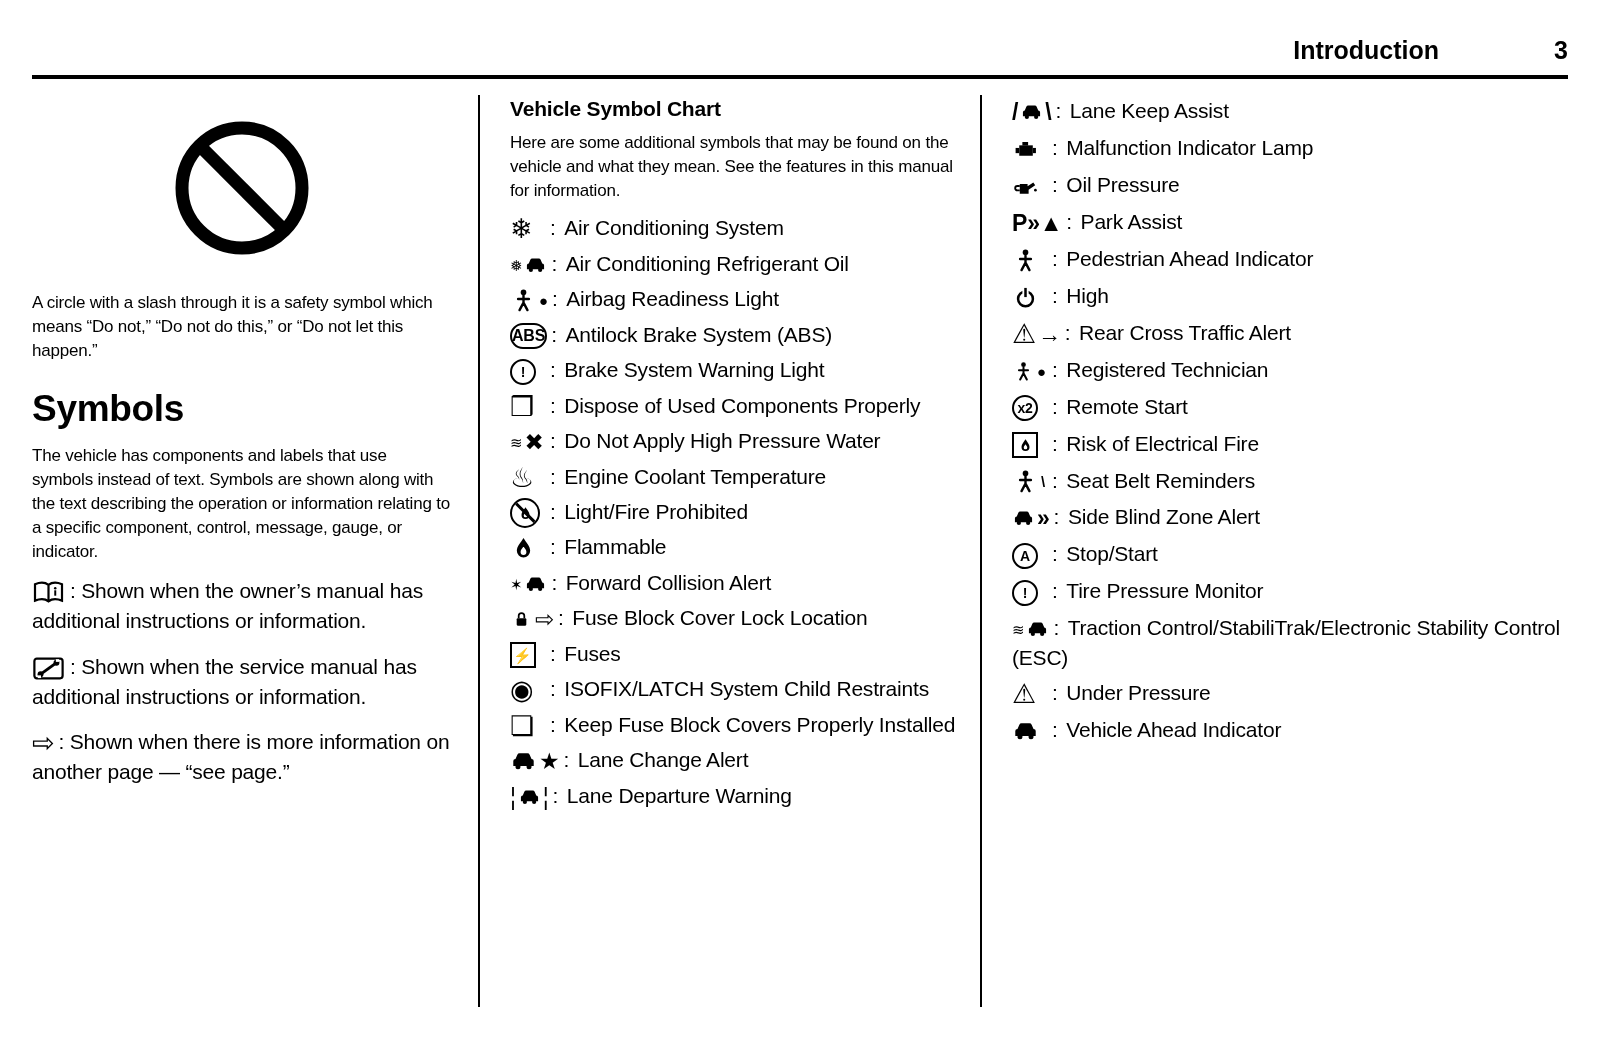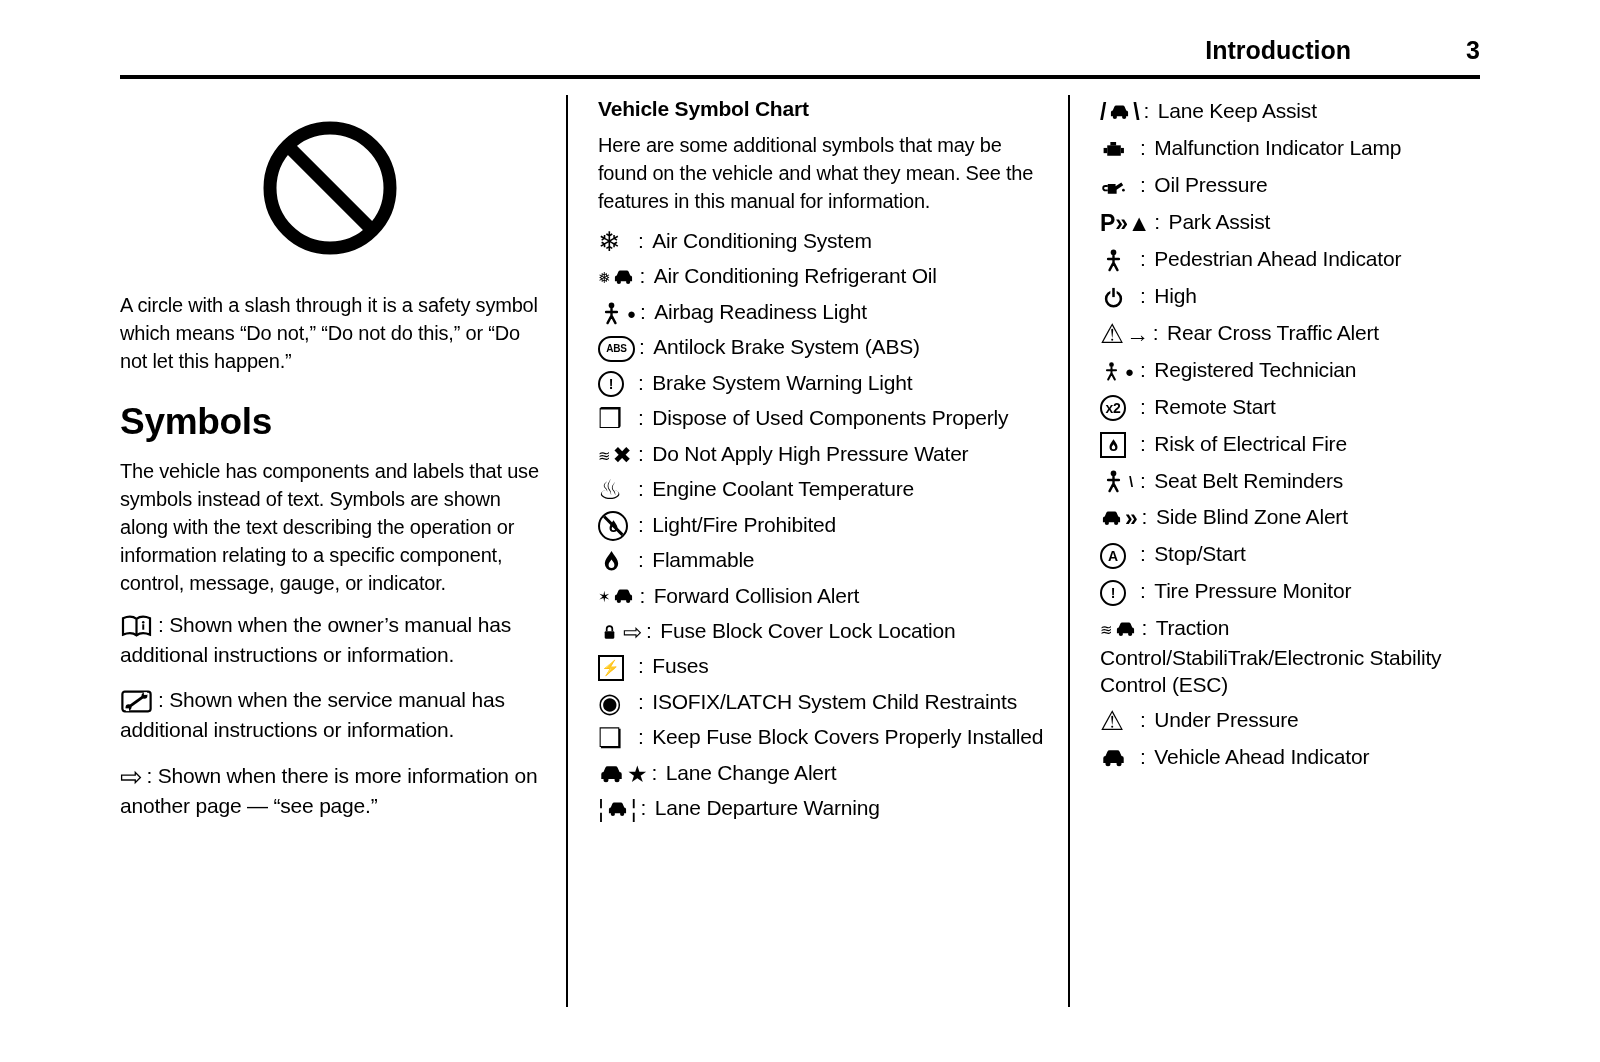--- a/index.html
+++ b/index.html
@@ -1,32 +1,32 @@
 <!DOCTYPE html>
 <html><head>
 <meta charset="utf-8">
 <style>
   html,body{margin:0;padding:0;background:#fff;}
   body{width:1600px;height:1062px;overflow:hidden;color:#000;
        font-family:"Liberation Sans", sans-serif;}
-  .page{box-sizing:border-box;width:1600px;height:1062px;padding:30px 120px 0;background:#fff;}
+  .page{box-sizing:border-box;width:1600px;height:1062px;padding:30px 32px 0;background:#fff;}
 
   
   .head{display:flex;justify-content:flex-end;align-items:baseline;font-size:25px;font-weight:700;padding-top:6px;}
   .head .section{margin-right:115px;}
   .rule{height:4px;background:#000;margin-top:10px;}
 
   
   .cols{display:flex;margin-top:16px;height:912px;overflow:hidden;}
   .vdiv{width:2px;background:#000;}
   .c1{width:446px;box-sizing:border-box;padding:2px 26px 0 0;}
   .c2{width:500px;box-sizing:border-box;padding:2px 24px 0 30px;}
   .c3{flex:1;box-sizing:border-box;padding:2px 0 0 30px;}
 
-  .para{font-size:20px;line-height:1.4;margin:0 0 12px;letter-spacing:-0.2px;}
+  .para{font-size:17px;line-height:1.4;margin:0 0 12px;letter-spacing:-0.2px;}
   .h-symbols{font-size:37px;font-weight:700;margin:26px 0 14px;letter-spacing:-0.3px;}
   .chart-title{font-size:21px;font-weight:700;margin:0 0 10px;letter-spacing:-0.2px;}
 
   .nosym{display:flex;justify-content:center;margin:16px 0 28px;}
 
   .marker{font-size:21px;line-height:1.4;margin:13px 0 16px;letter-spacing:-0.2px;}
   .micon{display:inline-flex;vertical-align:middle;margin-right:5px;}
   .micon .si{width:33px;height:27px;}
   .marker .g{font-size:27px;vertical-align:-3px;margin-right:4px;}
 
@@ -36,21 +36,21 @@
   .c3 .item:first-child{margin-top:0;}
   .sym{display:inline-flex;align-items:center;justify-content:flex-start;gap:2px;
        min-width:36px;height:28px;vertical-align:middle;margin-right:4px;}
   .sep{margin-right:3px;}
   .g{font-size:23px;line-height:1;}
   .g.lg{font-size:27px;}
   .g.sm{font-size:15px;}
   .g.b{font-weight:700;}
   .circ{box-sizing:border-box;min-width:26px;height:26px;border:2.3px solid #000;border-radius:50%;
         display:inline-flex;align-items:center;justify-content:center;font-weight:700;font-size:14px;line-height:1;}
-  .circ.pill{min-width:37px;border-radius:13px;font-size:10px;}
+  .circ.pill{min-width:37px;border-radius:13px;font-size:16px;}
   .boxed{box-sizing:border-box;min-width:26px;height:26px;border:2.3px solid #000;
         display:inline-flex;align-items:center;justify-content:center;font-size:15px;line-height:1;}
   .nocirc{position:relative;box-sizing:border-box;width:30px;height:30px;border:2.5px solid #000;border-radius:50%;
         display:inline-flex;align-items:center;justify-content:center;overflow:hidden;}
   .nocirc::after{content:"";position:absolute;left:50%;top:-3px;bottom:-3px;width:2.6px;margin-left:-1.3px;
         background:#000;transform:rotate(-45deg);}
   .si{width:27px;height:25px;fill:#000;}
   .si.sm{width:23px;height:21px;}
   .si.xs{width:15px;height:15px;}
 </style>

